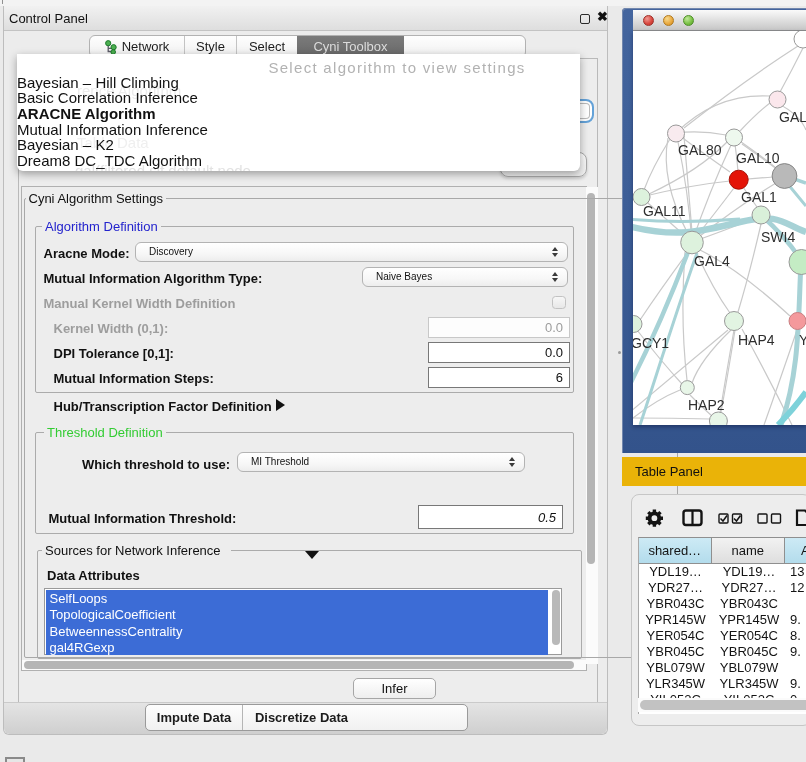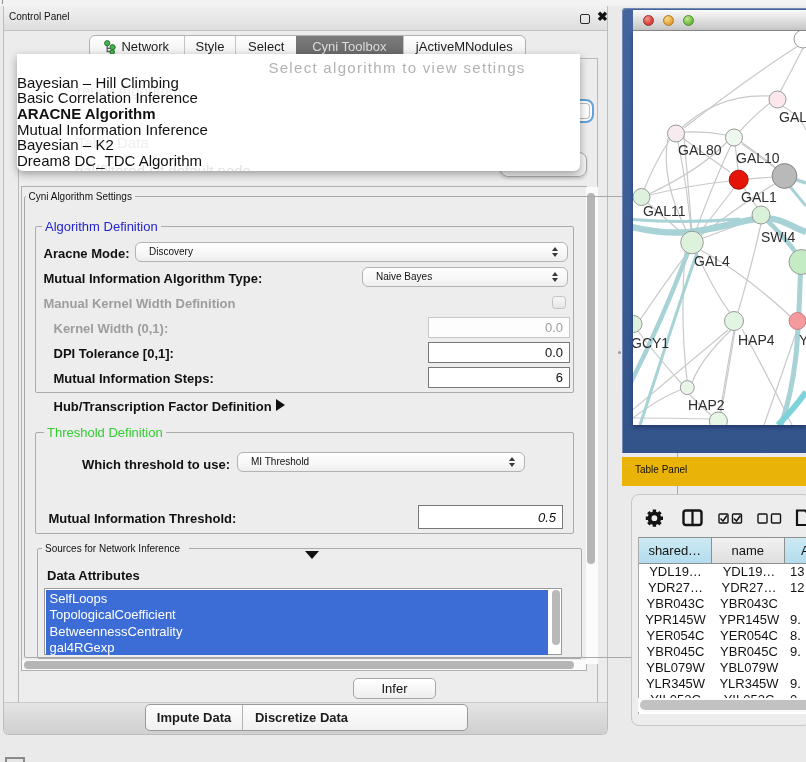--- a/index.html
+++ b/index.html
@@ -1,20 +1,20 @@
 <!DOCTYPE html>
 <html><head>
 <meta charset="utf-8">
 <style>
   * { margin:0; padding:0; box-sizing:border-box; }
   html,body { width:806px; height:762px; overflow:hidden; background:#eaeaea;
     font-family:"Liberation Sans", sans-serif; }
   .abs { position:absolute; }
   .b13 { font-size:13px; font-weight:bold; color:#111; }
-  .n13 { font-size:10px; color:#111; }
+  .n13 { font-size:13px; color:#111; }
   .combo { border:1px solid #b3b3b3; border-radius:6px;
     background:linear-gradient(#ffffff,#f7f7f7 60%,#ededed);
     font-size:10px; color:#111; }
   .combo span { position:absolute; left:13px; top:2.5px; }
   .combo::before { content:""; position:absolute; right:9px; top:4px; width:0; height:0;
     border-left:3.5px solid transparent; border-right:3.5px solid transparent; border-bottom:4.5px solid #3a3a3a; }
   .combo::after { content:""; position:absolute; right:9px; bottom:4px; width:0; height:0;
     border-left:3.5px solid transparent; border-right:3.5px solid transparent; border-top:4.5px solid #3a3a3a; }
   .field { border:1px solid #787878; background:#fff; font-family:"Liberation Sans",sans-serif;
     font-size:13px; color:#111; text-align:right; padding-right:6px; outline:none; }
@@ -43,21 +43,20 @@
         <svg width="13" height="15" viewBox="0 0 13 15" style="margin-right:4px;">
           <path d="M3.2 6 L3.2 12.5 L7.5 12.5 M3.2 9.3 L7.5 9.3" stroke="#5a5a66" stroke-width="1.3" fill="none"></path>
           <circle cx="3.2" cy="4.2" r="2.6" fill="#4caf50" stroke="#1e7a2e" stroke-width="1"></circle>
           <circle cx="8.6" cy="8.2" r="2.6" fill="#4caf50" stroke="#1e7a2e" stroke-width="1"></circle>
           <circle cx="8.2" cy="13" r="2.3" fill="#4caf50" stroke="#1e7a2e" stroke-width="1"></circle>
         </svg>
         Network</div>
       <div style="width:52px;display:flex;align-items:center;justify-content:center;border-right:1px solid #c3c3c3;">Style</div>
       <div style="width:60px;display:flex;align-items:center;justify-content:center;">Select</div>
       <div style="width:107px;display:flex;align-items:center;justify-content:center;background:linear-gradient(#7b7b7b,#686868);color:#dcdcdc;">Cyni Toolbox</div>
-      <div style="width:123px;display:flex;align-items:center;justify-content:center;border-left:1px solid #c3c3c3;">jActiveMNodules</div>
     </div>
 
     <div class="abs" style="left:14px;top:52px;width:580px;height:650px;border:1px solid #b9b9b9;background:#ededed;"></div>
 
     <div class="abs" style="left:17px;top:180px;width:566px;height:485px;border:1px solid #b0b0b0;background:#ededed;"></div>
 
     <div class="abs" style="left:581.5px;top:181px;width:12px;height:477px;background:#fbfbfb;"></div>
     <div class="abs" style="left:582.5px;top:187px;width:8px;height:371px;background:#b5b5b5;border-radius:5px;"></div>
 
     <div class="abs" style="left:18px;top:654px;width:564px;height:10px;background:#fbfbfb;"></div>

